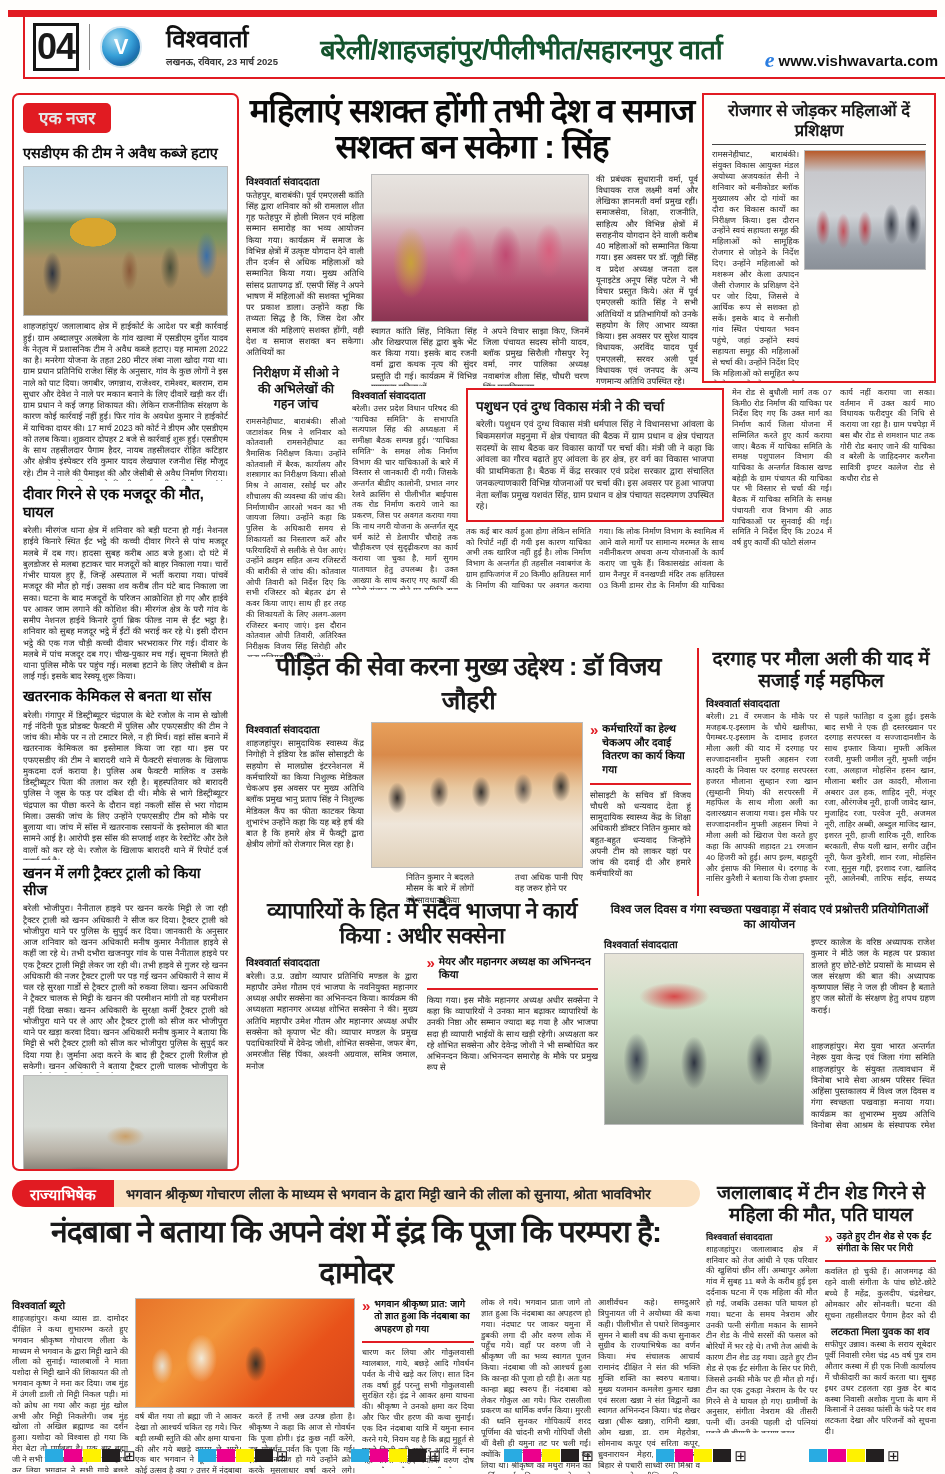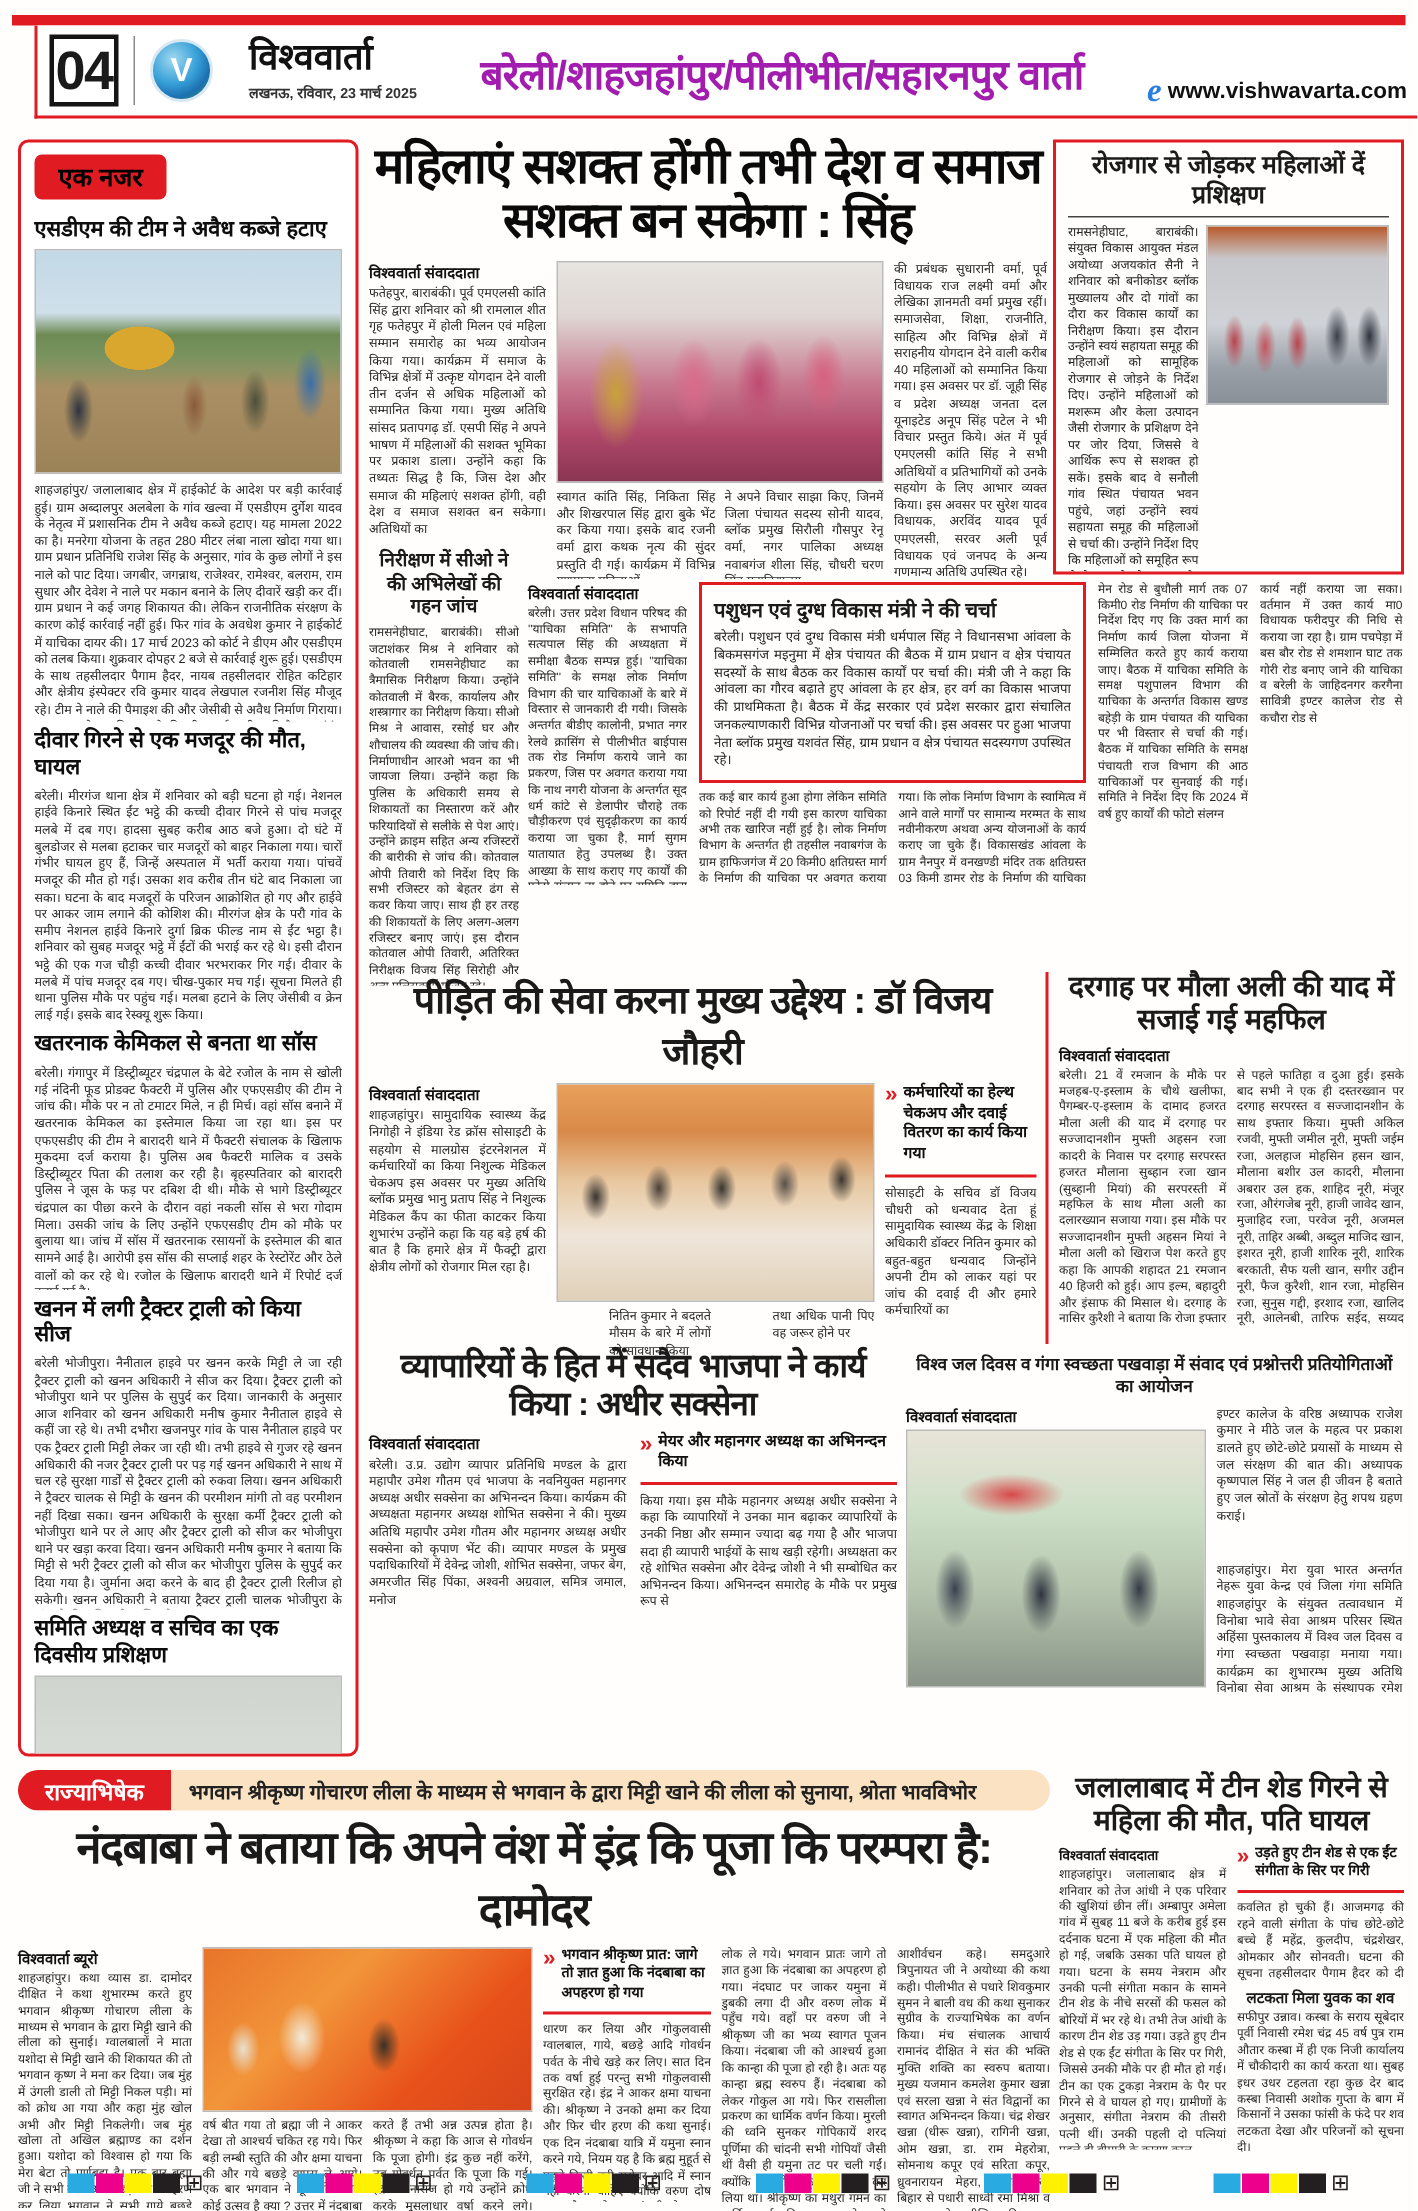--- a/index.html
+++ b/index.html
@@ -9,36 +9,36 @@
 
   
   .red-bar { position:absolute; left:8px; top:10px; width:929px; height:7px; background:#e11b22; }
   .header-box { position:absolute; left:23px; top:17px; width:929px; height:62px; border:2px solid #e11b22; border-top:none; display:flex; align-items:center; background:#fff; }
   .page-num { width:46px; height:48px; border:3px solid #151515; font-size:36px; font-weight:bold; display:flex; align-items:center; justify-content:center; margin-left:8px; letter-spacing:-1px; }
   .hdr-divider { width:1px; height:46px; background:#8a8a8a; margin:0 10px; }
   .logo-circle { width:42px; height:42px; border-radius:50%; background:radial-gradient(circle at 35% 30%, #9fd8f0 0%, #37a0d8 45%, #1c6fb0 70%, #2f9e4f 100%); color:#fff; font-weight:bold; font-size:22px; display:flex; align-items:center; justify-content:center; border:2px solid #d8e8f2; }
   .masthead-txt { margin-left:24px; }
   .masthead-title { font-size:24px; font-weight:bold; color:#111; line-height:1; }
   .masthead-date { font-size:9.5px; font-weight:bold; color:#333; margin-top:4px; }
-  .region-title { flex:1; text-align:center; font-size:27px; font-weight:bold; color:#a21caf; letter-spacing:-0.5px; padding-top:2px; }
+  .region-title { flex:1; text-align:center; font-size:27px; font-weight:bold; color:#14532d; letter-spacing:-0.5px; padding-top:2px; }
   .website { display:flex; align-items:flex-end; margin-right:12px; align-self:flex-end; padding-bottom:8px; }
   .e-icon { font-family:"Liberation Serif","DejaVu Serif",serif; font-style:italic; font-weight:bold; color:#2a7de1; font-size:22px; line-height:0.8; margin-right:4px; }
   .website-txt { font-size:15px; font-weight:bold; color:#111; }
 
   
   .body-txt { font-size:8.4px; line-height:1.34; text-align:justify; color:#262626; overflow:hidden; }
   .byline { font-size:10px; font-weight:bold; color:#111; margin-bottom:2px; }
   .photo { width:100%; border:1px solid #bbb; }
   .pullquote { display:flex; gap:4px; border-bottom:2px solid #e11b22; padding-bottom:6px; margin-bottom:5px; }
   .pq-mark { color:#e11b22; font-weight:bold; font-size:15px; line-height:1; }
   .pq-text { font-size:10.5px; font-weight:bold; line-height:1.3; color:#111; }
 
   
   .ek-najar { position:absolute; left:12px; top:93px; width:227px; height:1078px; border:2px solid #e11b22; border-radius:7px; padding:8px 9px; overflow:hidden; background:#fff; }
-  .ek-badge { display:inline-block; background:#e11b22; color:#000000; font-weight:bold; font-size:17px; padding:3px 16px 4px; border-radius:5px; margin-bottom:7px; }
+  .ek-badge { display:inline-block; background:#e11b22; color:#e5e5e5; font-weight:bold; font-size:17px; padding:3px 16px 4px; border-radius:5px; margin-bottom:7px; }
   .en-head { font-size:14.5px; font-weight:bold; line-height:1.2; margin:5px 0 4px; color:#0d0d0d; }
   .photo-sdm { height:150px; margin:2px 0 5px;
     background:
       radial-gradient(ellipse 42px 26px at 34% 44%, #d9a62e 0%, #d9a62e 55%, rgba(0,0,0,0) 56%),
       radial-gradient(ellipse 16px 36px at 14% 72%, #2e3440 0%, rgba(0,0,0,0) 60%),
       radial-gradient(ellipse 14px 34px at 52% 70%, #8a5a3a 0%, rgba(0,0,0,0) 60%),
       radial-gradient(ellipse 16px 36px at 72% 68%, #4a4f3a 0%, rgba(0,0,0,0) 60%),
       radial-gradient(ellipse 18px 40px at 90% 60%, #3a6fa8 0%, rgba(0,0,0,0) 60%),
       linear-gradient(180deg,#c2d9e6 0%,#cfe0ea 28%,#6d8a55 38%,#7a9460 48%,#a98f63 62%,#9c8257 100%); }
   .photo-training { height:128px; margin:2px 0 5px;
@@ -197,21 +197,20 @@
     <div class="ek-badge">एक नजर</div>
     <div class="en-head">एसडीएम की टीम ने अवैध कब्जे हटाए</div>
     <div class="photo photo-sdm"></div>
     <div class="body-txt" style="height:160px">शाहजहांपुर/ जलालाबाद क्षेत्र में हाईकोर्ट के आदेश पर बड़ी कार्रवाई हुई। ग्राम अब्दालपुर अलबेला के गांव खल्वा में एसडीएम दुर्गेश यादव के नेतृत्व में प्रशासनिक टीम ने अवैध कब्जे हटाए। यह मामला 2022 का है। मनरेगा योजना के तहत 280 मीटर लंबा नाला खोदा गया था। ग्राम प्रधान प्रतिनिधि राजेश सिंह के अनुसार, गांव के कुछ लोगों ने इस नाले को पाट दिया। जगबीर, जगन्नाथ, राजेश्वर, रामेश्वर, बलराम, राम सुधार और देवेश ने नाले पर मकान बनाने के लिए दीवारें खड़ी कर दीं। ग्राम प्रधान ने कई जगह शिकायत की। लेकिन राजनीतिक संरक्षण के कारण कोई कार्रवाई नहीं हुई। फिर गांव के अवधेश कुमार ने हाईकोर्ट में याचिका दायर की। 17 मार्च 2023 को कोर्ट ने डीएम और एसडीएम को तलब किया। शुक्रवार दोपहर 2 बजे से कार्रवाई शुरू हुई। एसडीएम के साथ तहसीलदार पैगाम हैदर, नायब तहसीलदार रोहित कटिहार और क्षेत्रीय इंस्पेक्टर रवि कुमार यादव लेखपाल रजनीश सिंह मौजूद रहे। टीम ने नाले की पैमाइश की और जेसीबी से अवैध निर्माण गिराया। ग्राम प्रधान के मुताबिक, नाले की पूरी खुदाई अभी बाकी है। इस संबंध में वे शनिवार को जिलाधिकारी से मुलाकात करेंगे।</div>
     <div class="en-head">दीवार गिरने से एक मजदूर की मौत, घायल</div>
     <div class="body-txt" style="height:158px">बरेली। मीरगंज थाना क्षेत्र में शनिवार को बड़ी घटना हो गई। नेशनल हाईवे किनारे स्थित ईंट भट्ठे की कच्ची दीवार गिरने से पांच मजदूर मलबे में दब गए। हादसा सुबह करीब आठ बजे हुआ। दो घंटे में बुलडोजर से मलबा हटाकर चार मजदूरों को बाहर निकाला गया। चारों गंभीर घायल हुए हैं, जिन्हें अस्पताल में भर्ती कराया गया। पांचवें मजदूर की मौत हो गई। उसका शव करीब तीन घंटे बाद निकाला जा सका। घटना के बाद मजदूरों के परिजन आक्रोशित हो गए और हाईवे पर आकर जाम लगाने की कोशिश की। मीरगंज क्षेत्र के परौ गांव के समीप नेशनल हाईवे किनारे दुर्गा ब्रिक फील्ड नाम से ईंट भट्ठा है। शनिवार को सुबह मजदूर भट्ठे में ईंटों की भराई कर रहे थे। इसी दौरान भट्ठे की एक गज चौड़ी कच्ची दीवार भरभराकर गिर गई। दीवार के मलबे में पांच मजदूर दब गए। चीख-पुकार मच गई। सूचना मिलते ही थाना पुलिस मौके पर पहुंच गई। मलबा हटाने के लिए जेसीबी व क्रेन लाई गई। इसके बाद रेस्क्यू शुरू किया।</div>
     <div class="en-head">खतरनाक केमिकल से बनता था सॉस</div>
     <div class="body-txt" style="height:150px">बरेली। गंगापुर में डिस्ट्रीब्यूटर चंद्रपाल के बेटे रजोल के नाम से खोली गई नंदिनी फूड प्रोडक्ट फैक्टरी में पुलिस और एफएसडीए की टीम ने जांच की। मौके पर न तो टमाटर मिले, न ही मिर्च। वहां सॉस बनाने में खतरनाक केमिकल का इस्तेमाल किया जा रहा था। इस पर एफएसडीए की टीम ने बारादरी थाने में फैक्टरी संचालक के खिलाफ मुकदमा दर्ज कराया है। पुलिस अब फैक्टरी मालिक व उसके डिस्ट्रीब्यूटर पिता की तलाश कर रही है। बृहस्पतिवार को बारादरी पुलिस ने जूस के फड़ पर दबिश दी थी। मौके से भागे डिस्ट्रीब्यूटर चंद्रपाल का पीछा करने के दौरान वहां नकली सॉस से भरा गोदाम मिला। उसकी जांच के लिए उन्होंने एफएसडीए टीम को मौके पर बुलाया था। जांच में सॉस में खतरनाक रसायनों के इस्तेमाल की बात सामने आई है। आरोपी इस सॉस की सप्लाई शहर के रेस्टोरेंट और ठेले वालों को कर रहे थे। रजोल के खिलाफ बारादरी थाने में रिपोर्ट दर्ज कराई गई है।</div>
     <div class="en-head">खनन में लगी ट्रैक्टर ट्राली को किया सीज</div>
     <div class="body-txt" style="height:170px">बरेली भोजीपुरा। नैनीताल हाइवे पर खनन करके मिट्टी ले जा रही ट्रैक्टर ट्राली को खनन अधिकारी ने सीज कर दिया। ट्रैक्टर ट्राली को भोजीपुरा थाने पर पुलिस के सुपुर्द कर दिया। जानकारी के अनुसार आज शनिवार को खनन अधिकारी मनीष कुमार नैनीताल हाइवे से कहीं जा रहे थे। तभी दभौरा खजनपुर गांव के पास नैनीताल हाइवे पर एक ट्रैक्टर ट्राली मिट्टी लेकर जा रही थी। तभी हाइवे से गुजर रहे खनन अधिकारी की नजर ट्रैक्टर ट्राली पर पड़ गई खनन अधिकारी ने साथ में चल रहे सुरक्षा गार्डों से ट्रैक्टर ट्राली को रुकवा लिया। खनन अधिकारी ने ट्रैक्टर चालक से मिट्टी के खनन की परमीशन मांगी तो वह परमीशन नहीं दिखा सका। खनन अधिकारी के सुरक्षा कर्मी ट्रैक्टर ट्राली को भोजीपुरा थाने पर ले आए और ट्रैक्टर ट्राली को सीज कर भोजीपुरा थाने पर खड़ा करवा दिया। खनन अधिकारी मनीष कुमार ने बताया कि मिट्टी से भरी ट्रैक्टर ट्राली को सीज कर भोजीपुरा पुलिस के सुपुर्द कर दिया गया है। जुर्माना अदा करने के बाद ही ट्रैक्टर ट्राली रिलीज हो सकेगी। खनन अधिकारी ने बताया ट्रैक्टर ट्राली चालक भोजीपुरा के गांव दोहरिया निवासी जासिम है।</div>
-    <div class="en-head">समिति अध्यक्ष व सचिव का एक दिवसीय प्रशिक्षण</div>
     <div class="photo photo-training"></div>
     
   </div>
 
   <div class="lead">
     <div class="lead-head">महिलाएं सशक्त होंगी तभी देश व समाज सशक्त बन सकेगा : सिंह</div>
     <div class="lead-row">
       <div class="lead-colA">
         <div class="byline">विश्ववार्ता संवाददाता</div>
         <div class="body-txt" style="height:180px">फतेहपुर, बाराबंकी। पूर्व एमएलसी कांति सिंह द्वारा शनिवार को श्री रामलाल शीत गृह फतेहपुर में होली मिलन एवं महिला सम्मान समारोह का भव्य आयोजन किया गया। कार्यक्रम में समाज के विभिन्न क्षेत्रों में उत्कृष्ट योगदान देने वाली तीन दर्जन से अधिक महिलाओं को सम्मानित किया गया। मुख्य अतिथि सांसद प्रतापगढ़ डॉ. एसपी सिंह ने अपने भाषण में महिलाओं की सशक्त भूमिका पर प्रकाश डाला। उन्होंने कहा कि तथ्यतः सिद्ध है कि, जिस देश और समाज की महिलाएं सशक्त होंगी, वही देश व समाज सशक्त बन सकेगा। अतिथियों का</div>

